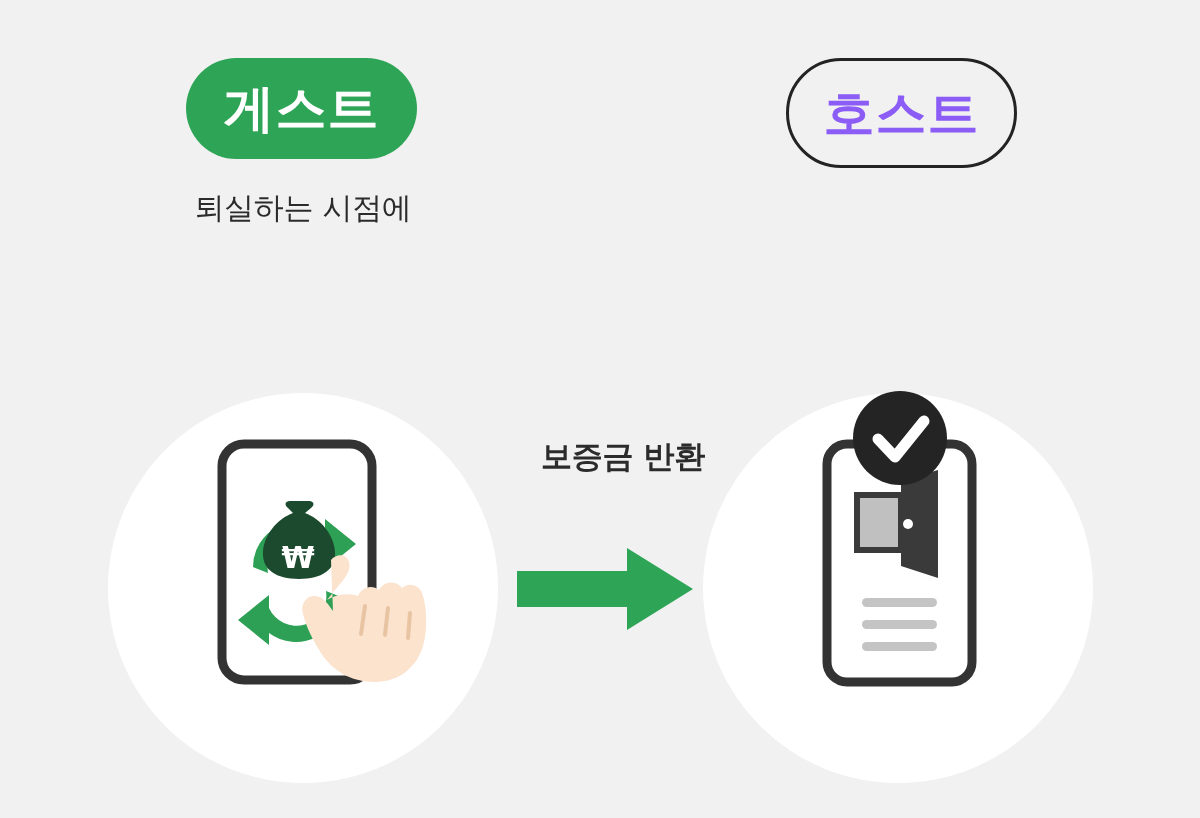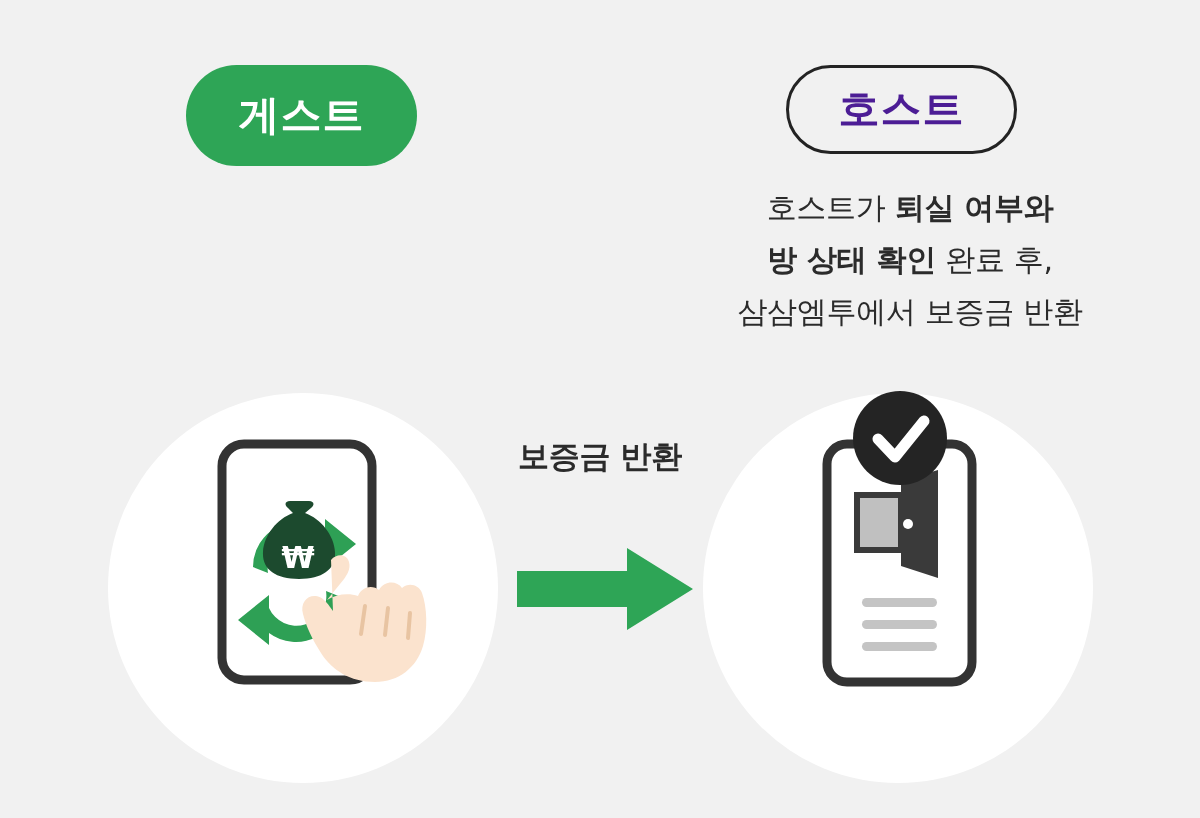--- a/index.html
+++ b/index.html
@@ -22,41 +22,40 @@
   }
 
   
   .badge {
     position: absolute;
     display: flex;
     align-items: center;
     justify-content: center;
     box-sizing: border-box;
     border-radius: 999px;
-    font-size: 41px;
+    font-size: 51px;
     font-weight: 700;
     letter-spacing: 1px;
     line-height: 1;
-    margin-top: 7px;
   }
   .badge-guest {
     left: 186px;
     top: 58px;
     width: 231px;
     height: 101px;
     background: #2ea556;
     color: #ffffff;
   }
   .badge-host {
     left: 786px;
     top: 58px;
     width: 231px;
-    height: 89px;
+    height: 110px;
     background: transparent;
-    color: #4c1d95;
+    color: #8b5cf6;
     border: 3px solid #232323;
   }
 
   
   .caption {
     position: absolute;
     text-align: center;
     color: #2b2b2b;
     font-size: 30px;
     line-height: 52px;
@@ -85,21 +84,21 @@
   .circle-right { left: 703px; top: 393px; width: 390px; height: 390px; }
 
   .art { position: absolute; left: 0; top: 0; }
 
   
   .arrow-label {
     position: absolute;
     left: 495px;
     top: 432px;
     width: 210px;
-    text-align: center;
+    text-align: right;
     color: #2b2b2b;
     font-size: 31px;
     font-weight: 700;
     line-height: 48px;
     letter-spacing: -0.3px;
   }
   .arrow-label .ln { display: block; white-space: nowrap; }
   .arrow-shape {
     position: absolute;
     left: 517px;
@@ -109,20 +108,21 @@
   }
 </style>
 </head>
 <body>
 
 <div id="stage">
 
   <div class="badge badge-guest">게스트</div>
 
   <div class="caption caption-guest">
+    <span class="ln">퇴실하는 시점에</span>
   </div>
 
   <div class="circle circle-left"></div>
 
   <svg class="art" width="1200" height="818" viewBox="0 0 1200 818" aria-hidden="true">
 
     <g>
       <rect x="222" y="444" width="150" height="236" rx="22" ry="22" fill="#ffffff" stroke="#333333" stroke-width="9"></rect>
     </g>
 
@@ -187,25 +187,20 @@
   <div class="arrow-label">
     <span class="ln">보증금 반환</span>
   </div>
 
   <svg class="arrow-shape" viewBox="0 0 176 82" aria-hidden="true">
     <path d="M0 23 H110 V0 L176 41 L110 82 V59 H0 Z" fill="#2ea556"></path>
   </svg>
 
   <div class="badge badge-host">호스트</div>
 
-  <div class="caption caption-host">
-    <span class="ln"><span>호스트가 </span><b>퇴실 여부와</b></span>
-    <span class="ln"><b>방 상태 확인</b><span> 완료 후,</span></span>
-    <span class="ln">삼삼엠투에서 보증금 반환</span>
-  </div>
 
   <div class="circle circle-right"></div>
 
   <svg class="art" width="1200" height="818" viewBox="0 0 1200 818" aria-hidden="true">
 
     <g>
       <rect x="827" y="444" width="145" height="238" rx="20" ry="20" fill="#ffffff" stroke="#333333" stroke-width="9"></rect>
     </g>
 
     <g>

